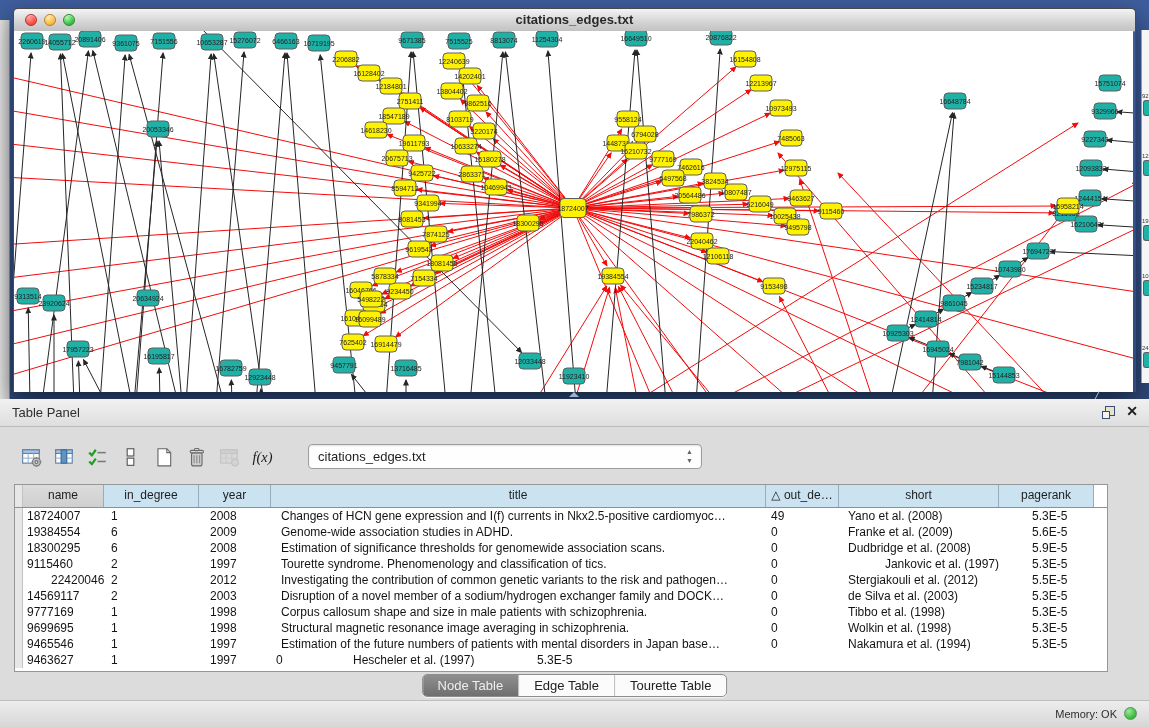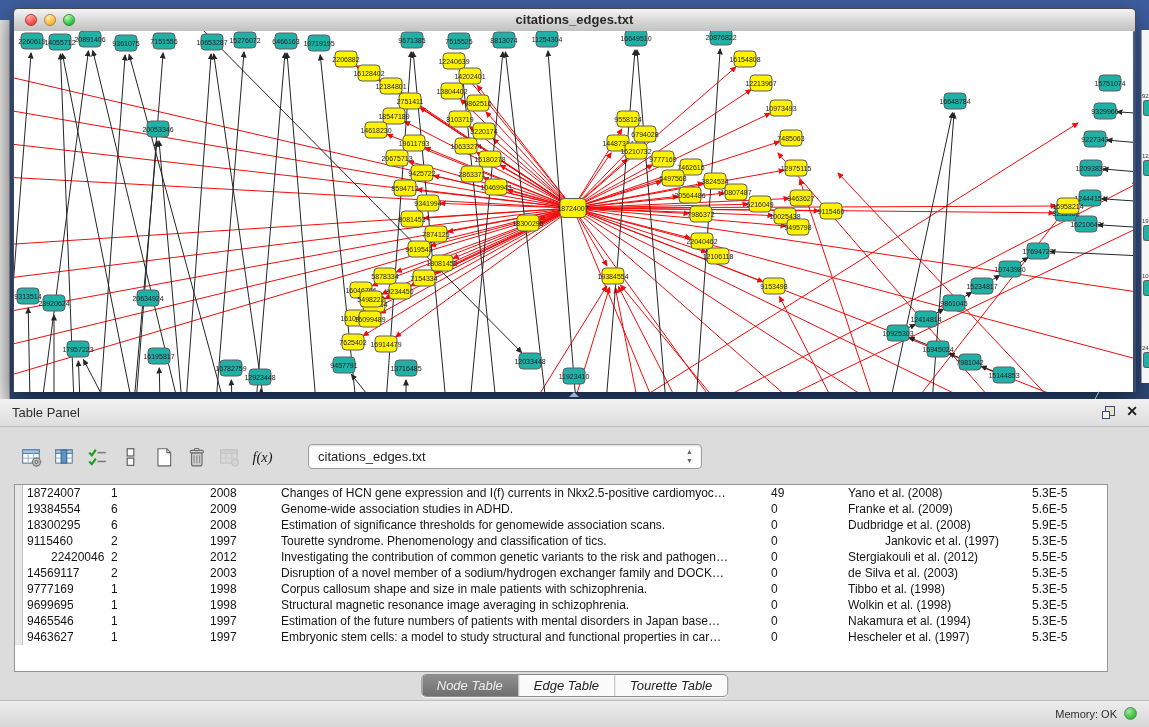--- a/index.html
+++ b/index.html
@@ -68,21 +68,21 @@
   .td-year{padding-left:11px;}
   .td-title{padding-left:10px;}
   .td-out_degree{padding-left:5px;}
   .td-short{padding-left:9px;}
   .td-pagerank{padding-left:5px;margin-left:28px;}
   .vscroll{width:15px;flex:none;background:#FBFBFB;border-left:1px solid #C6C6C6;box-sizing:border-box;position:relative;}
   .vthumb{position:absolute;left:2px;top:2px;width:9px;height:38px;background:#B3B3B3;border-radius:5px;}
 
   .tabs{position:absolute;left:50%;top:275px;transform:translateX(-50%);display:flex;height:21px;
     border:1px solid #8D8D8D;border-radius:5px;overflow:hidden;background:#FBFBFB;box-shadow:0 1px 0 rgba(255,255,255,.7);}
-  .tab{padding:0 15px;font-size:13px;line-height:21px;color:#222;border-left:1px solid #BDBDBD;font-style:italic;}
+  .tab{padding:0 15px;font-size:13px;line-height:21px;color:#222;border-left:1px solid #BDBDBD;}
   .tab:first-child{border-left:none;}
   .tab.selected{background:linear-gradient(#8F8F8F,#6F6F6F);color:#EFEFEF;border-left:none;}
 
   
   .status-bar{position:absolute;left:0;top:700px;width:1149px;height:27px;
     background:linear-gradient(#EDEDED,#D6D6D6);border-top:1px solid #BDBDBD;}
   .memory{position:absolute;right:32px;top:7px;font-size:11px;color:#2E2E2E;}
   .mem-dot{position:absolute;right:12px;top:6px;width:13px;height:13px;border-radius:50%;
     background:radial-gradient(circle at 35% 30%,#9CE79C,#3DBE3D 65%,#2E9E2E);border:1px solid #5E8F5E;box-sizing:border-box;}
 </style>
@@ -581,20 +581,30 @@
             </svg>
           </button>
         </span>
       <div class="combo">
         <span class="combo-text">citations_edges.txt</span>
         <span class="combo-stepper">▲<br>▼</span>
       </div>
     </div>
 
     <div class="tbl">
+      <div class="tbl-head" id="tbl-head">
+          <div class="gutter"></div>
+          <div class="th pressed" style="width: 81px;">name</div>
+          <div class="th" style="width: 95px;">in_degree</div>
+          <div class="th" style="width: 72px;">year</div>
+          <div class="th" style="width: 495px;">title</div>
+          <div class="th" style="width: 73px;">△ out_de…</div>
+          <div class="th" style="width: 160px;">short</div>
+          <div class="th" style="width: 95px;">pagerank</div>
+        </div>
       <div class="tbl-body">
         <div class="rows" id="tbl-rows">
             <div class="tr">
               <div class="gutter"></div>
               <div class="td td-name" style="width: 81px;">18724007</div>
               <div class="td td-in_degree" style="width: 95px;">1</div>
               <div class="td td-year" style="width: 72px;">2008</div>
               <div class="td td-title" style="width: 495px;">Changes of HCN gene expression and I(f) currents in Nkx2.5-positive cardiomyoc…</div>
               <div class="td td-out_degree" style="width: 73px;">49</div>
               <div class="td td-short" style="width: 160px;">Yano et al. (2008)</div>
@@ -678,21 +688,20 @@
               <div class="td td-title" style="width: 495px;">Estimation of the future numbers of patients with mental disorders in Japan base…</div>
               <div class="td td-out_degree" style="width: 73px;">0</div>
               <div class="td td-short" style="width: 160px;">Nakamura et al. (1994)</div>
               <div class="td td-pagerank" style="width: 95px;">5.3E-5</div>
             </div>
             <div class="tr">
               <div class="gutter"></div>
               <div class="td td-name" style="width: 81px;">9463627</div>
               <div class="td td-in_degree" style="width: 95px;">1</div>
               <div class="td td-year" style="width: 72px;">1997</div>
-              <div class="td td-title" style="width: 495px;">Embryonic stem cells: a model to study structural and functional properties in car…</div>
               <div class="td td-out_degree" style="width: 73px;">0</div>
               <div class="td td-short" style="width: 160px;">Hescheler et al. (1997)</div>
               <div class="td td-pagerank" style="width: 95px;">5.3E-5</div>
             </div>
           </div>
         <div class="vscroll">
           <div class="vthumb"></div>
         </div>
       </div>
     </div>

